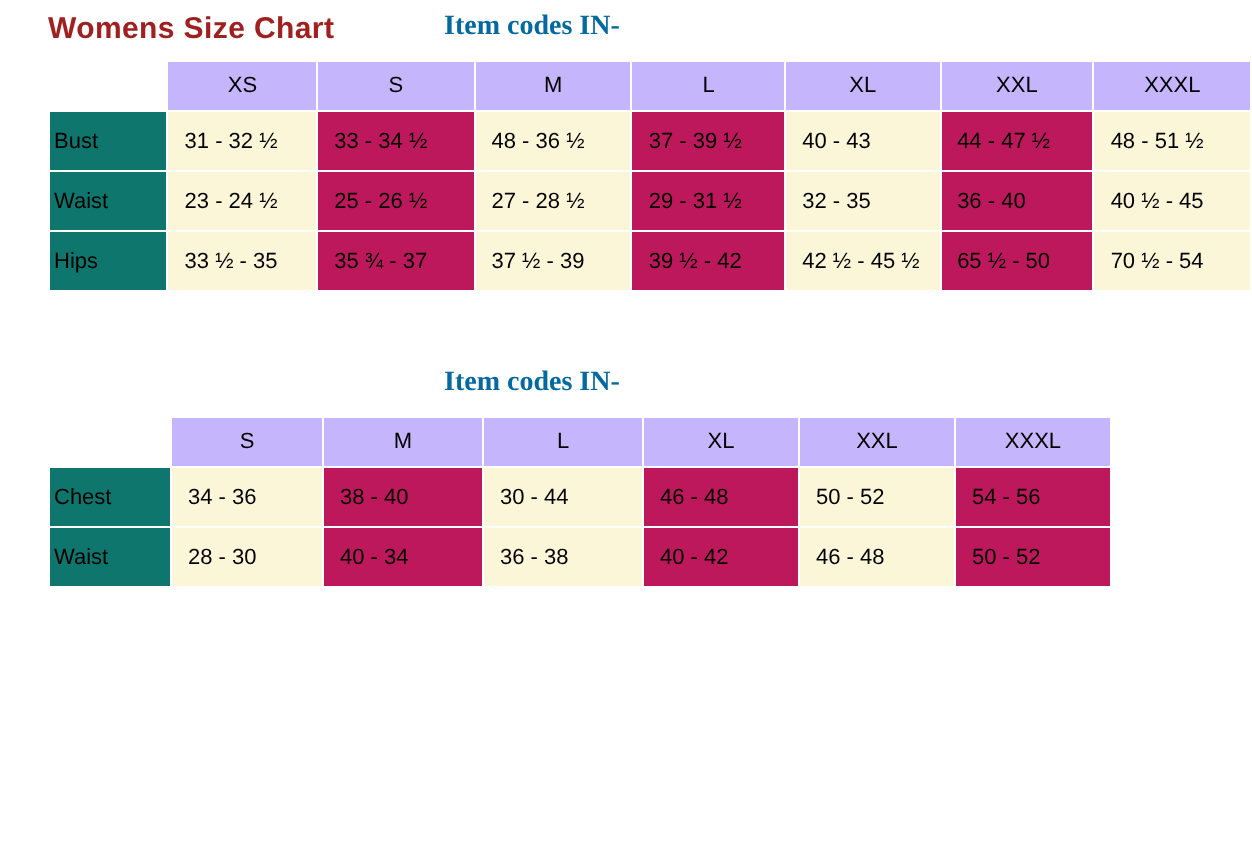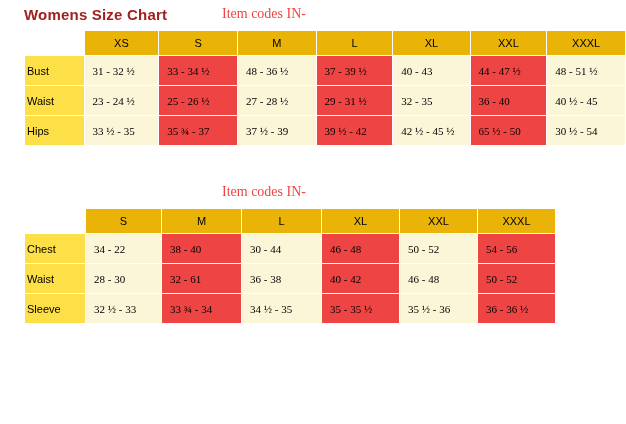--- a/index.html
+++ b/index.html
@@ -42,23 +42,23 @@
     top: 6px;
     color: #a02020;
     font-size: 15px;
     font-weight: bold;
     letter-spacing: 0.2px;
   }
   .item-codes {
     position: absolute;
     left: 222px;
     top: 6px;
-    color: #ef4444;
+    color: #0369a1;
     font-size: 14px;
-    font-weight: normal;
+    font-weight: bold;
     font-family: "Liberation Serif", serif;
   }
 
   table.size-table {
     border-collapse: collapse;
     margin-left: 24px;
     table-layout: fixed;
   }
   table.size-table td,
   table.size-table th {
@@ -66,45 +66,44 @@
     padding: 0;
     margin: 0;
     height: 29px;
     vertical-align: middle;
     font-size: 11px;
     font-weight: normal;
     text-align: left;
   }
   .rowlabel {
     width: 58px;
-    background: #fde047;
+    background: #0f766e;
     font-weight: bold;
     font-size: 11.5px;
     padding-left: 2px !important;
     color: #000000;
   }
   .hdrcell {
-    background: #eab308;
+    background: #c4b5fd;
     text-align: center !important;
     font-weight: bold;
     font-size: 11.5px;
     height: 24px !important;
   }
   .hdrblank {
     background: #ffffff;
     border: 1px solid #ffffff;
     height: 24px !important;
   }
   .datacell {
     text-align: left;
     padding-left: 8px !important;
     white-space: nowrap;
-    font-family: Liberation Serif, serif;
-  }
-  .plain { background: #ef4444; }
+  }
+  .plain { background: #be185d; }
   .tint  { background: #fbf6d8; }
 
   .footnote {
     position: absolute;
     left: 24px;
     top: 400px;
     font-size: 11.5px;
     color: #000000;
   }
 </style>
@@ -163,21 +162,21 @@
           <td class="datacell tint">40 ½ - 45</td>
         </tr>
         <tr>
           <td class="rowlabel">Hips</td>
           <td class="datacell tint">33 ½ - 35</td>
           <td class="datacell plain">35 ¾ - 37</td>
           <td class="datacell tint">37 ½ - 39</td>
           <td class="datacell plain">39 ½ - 42</td>
           <td class="datacell tint">42 ½ - 45 ½</td>
           <td class="datacell plain">65 ½ - 50</td>
-          <td class="datacell tint">30 ½ - 54</td>
+          <td class="datacell tint">70 ½ - 54</td>
         </tr>
       </tbody>
     </table>
   </div>
 
   <div class="section" id="mens-section">
     <div class="section-head">
       <div class="item-codes">Item codes IN-</div>
     </div>
     <table class="size-table">
@@ -197,43 +196,34 @@
           <th class="hdrcell">M</th>
           <th class="hdrcell">L</th>
           <th class="hdrcell">XL</th>
           <th class="hdrcell">XXL</th>
           <th class="hdrcell">XXXL</th>
         </tr>
       </thead>
       <tbody>
         <tr>
           <td class="rowlabel">Chest</td>
-          <td class="datacell tint">34 - 22</td>
+          <td class="datacell tint">34 - 36</td>
           <td class="datacell plain">38 - 40</td>
           <td class="datacell tint">30 - 44</td>
           <td class="datacell plain">46 - 48</td>
           <td class="datacell tint">50 - 52</td>
           <td class="datacell plain">54 - 56</td>
         </tr>
         <tr>
           <td class="rowlabel">Waist</td>
           <td class="datacell tint">28 - 30</td>
-          <td class="datacell plain">32 - 61</td>
+          <td class="datacell plain">40 - 34</td>
           <td class="datacell tint">36 - 38</td>
           <td class="datacell plain">40 - 42</td>
           <td class="datacell tint">46 - 48</td>
           <td class="datacell plain">50 - 52</td>
         </tr>
-        <tr>
-          <td class="rowlabel">Sleeve</td>
-          <td class="datacell tint">32 ½ - 33</td>
-          <td class="datacell plain">33 ¾ - 34</td>
-          <td class="datacell tint">34 ½ - 35</td>
-          <td class="datacell plain">35 - 35 ½</td>
-          <td class="datacell tint">35 ½ - 36</td>
-          <td class="datacell plain">36 - 36 ½</td>
-        </tr>
       </tbody>
     </table>
   </div>
 
 
 </div>
 
 </body></html>

